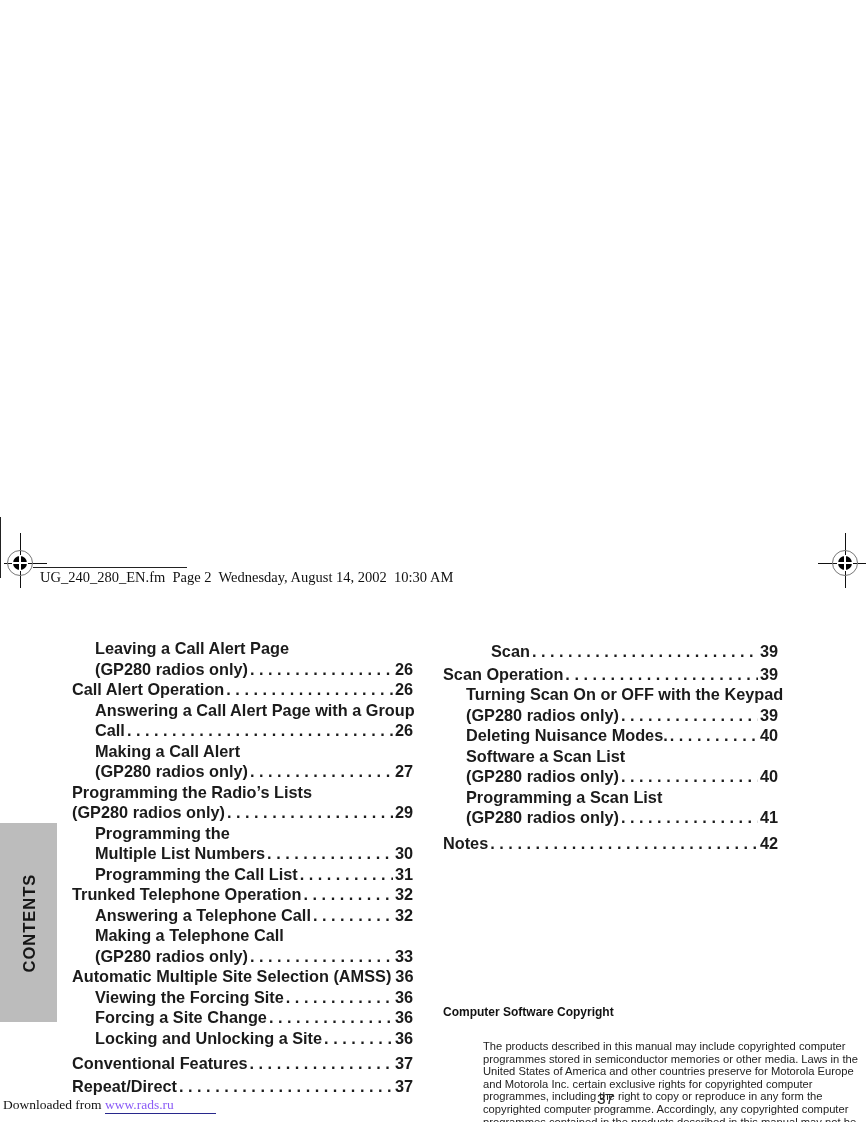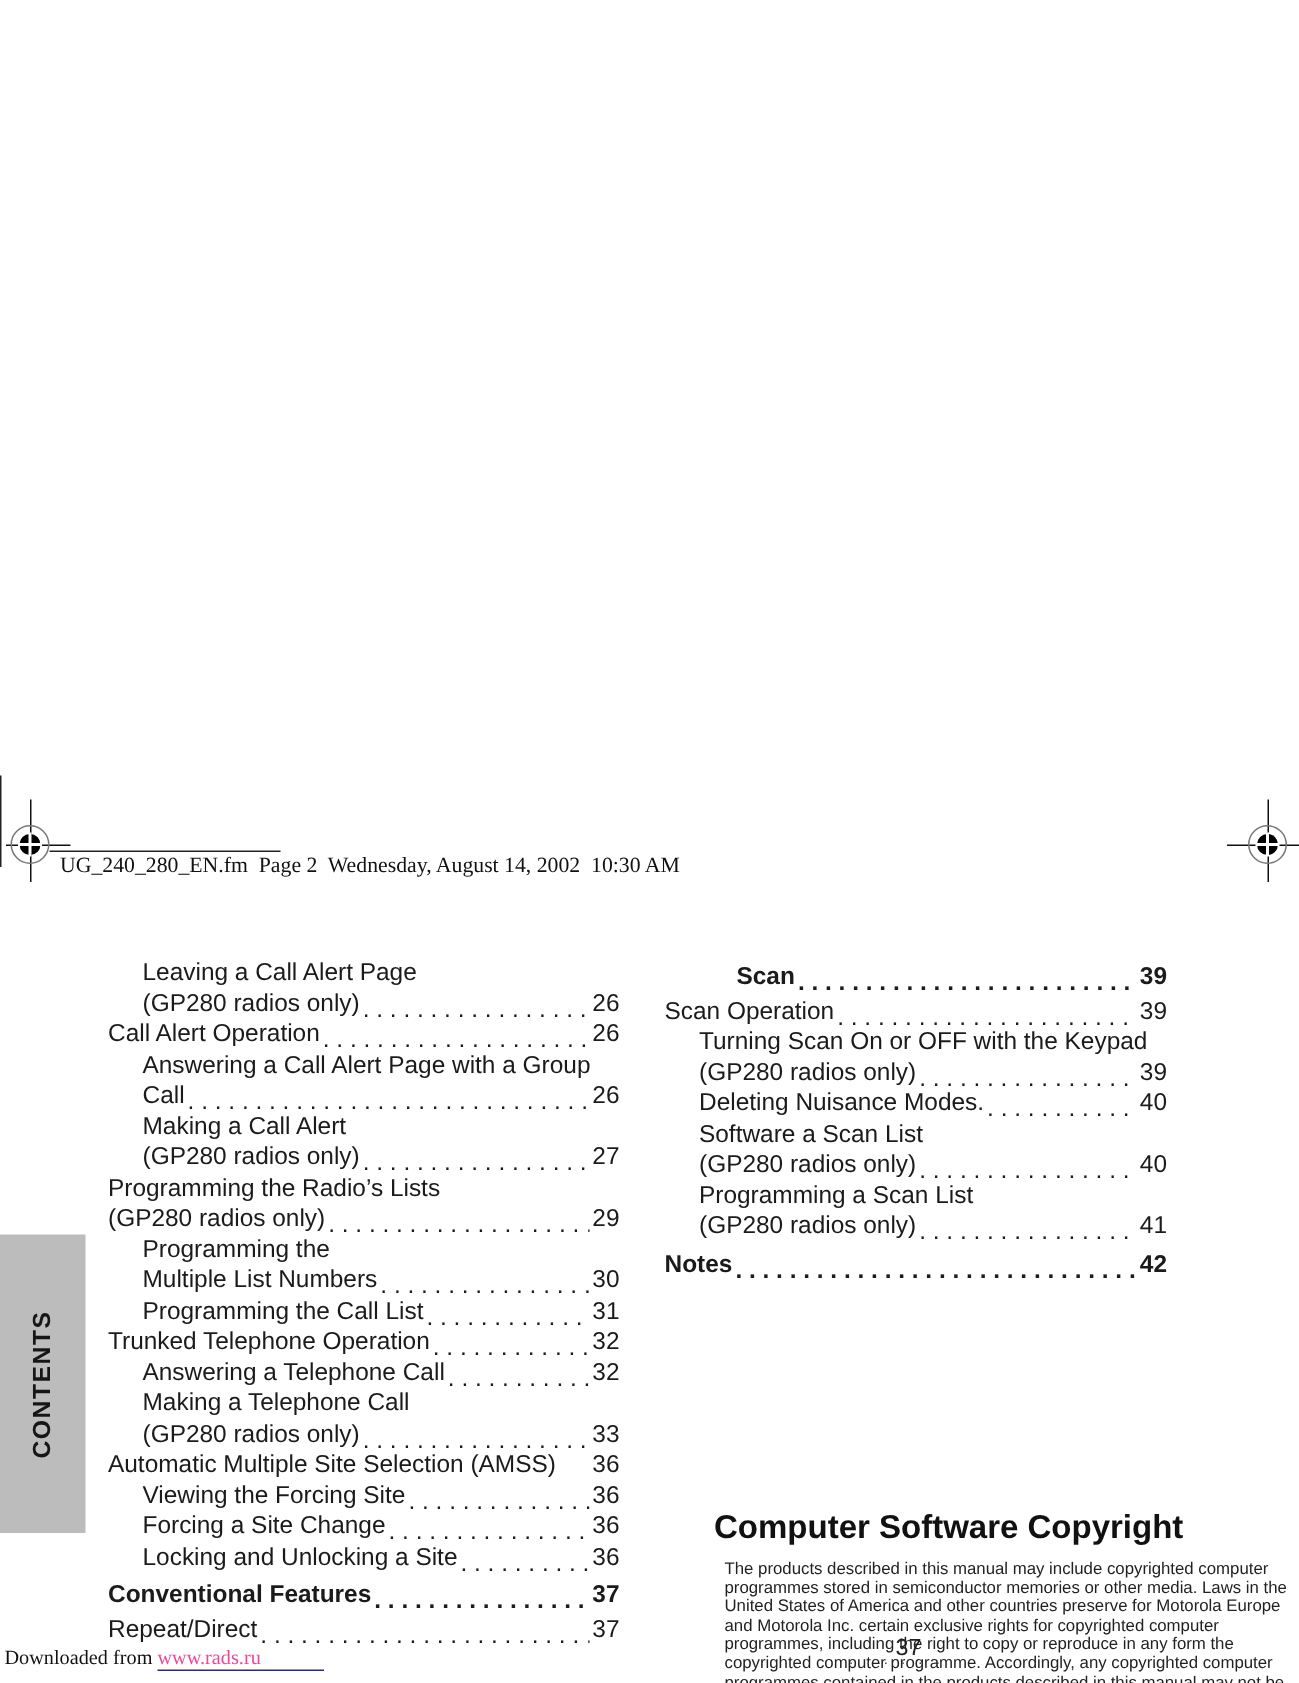--- a/index.html
+++ b/index.html
@@ -42,34 +42,34 @@
     white-space:nowrap;
   }
 
   
   .toc-col { position:absolute; font-size:16.3px; line-height:20.5px; }
   #toc-left  { left:72px;  top:638px; width:341px; }
   #toc-right { left:443px; top:641px; width:335px; }
   .toc-entry.lvl2 { padding-left:23px; }
   .toc-entry.bold { font-weight:bold; margin:5px 0 2px 0; }
   .toc-col > .toc-entry.bold:first-child { margin-top:0;margin-left:48px; }
-  .toc-line { display:flex; align-items:flex-end; }
+  .toc-line { display:flex; align-items:flex-start;font-weight:bold; }
   .toc-line .t { white-space:nowrap; }
   .toc-line .leader { flex:1 1 auto; overflow:hidden; height:1em; min-width:0; margin:0 2px; }
   .toc-line .leader::after {
     content:" . . . . . . . . . . . . . . . . . . . . . . . . . . . . . . . . . . . . . . . .";
     white-space:nowrap;
   }
   .toc-line .leader.nodots::after { content:""; }
   .toc-line .pg { white-space:nowrap; }
 
   
   .copy-heading {
     position:absolute; left:443px; top:1005px;
-    font-size:22px; font-weight:bold; color:#111;margin-left:33px;
+    font-size:12px; font-weight:bold; color:#111;
   }
   .copy-body {
     position:absolute; left:443px; top:1040px; width:400px;
     font-size:11.2px; line-height:12.6px; color:#222;
   }
   .copy-body div { white-space:nowrap;margin-left:40px; }
 
   
   .ghost-num {
     position:absolute; left:597px; top:1090px;
@@ -79,21 +79,21 @@
     position:absolute; left:566px; top:1101px;
     font-size:10px; letter-spacing:3px; color:#444;
   }
 
   
   .download {
     position:absolute; left:3px; top:1097px;
     font-family:"Liberation Serif", serif; font-size:13.5px; color:#111;
   }
   .download .lnk {
-    color:#ec4899; text-decoration:none; display:inline-block;
+    color:#8b5cf6; text-decoration:none; display:inline-block;
     border-bottom:1px solid #28288c; padding-right:42px;
   }
 </style>
 </head>
 <body>
 
 <div class="edge-line"></div>
 
 <div class="regmark" style="left:20px; top:563px;">
   <span class="h" style="left:-16px; width:43px;"></span>

